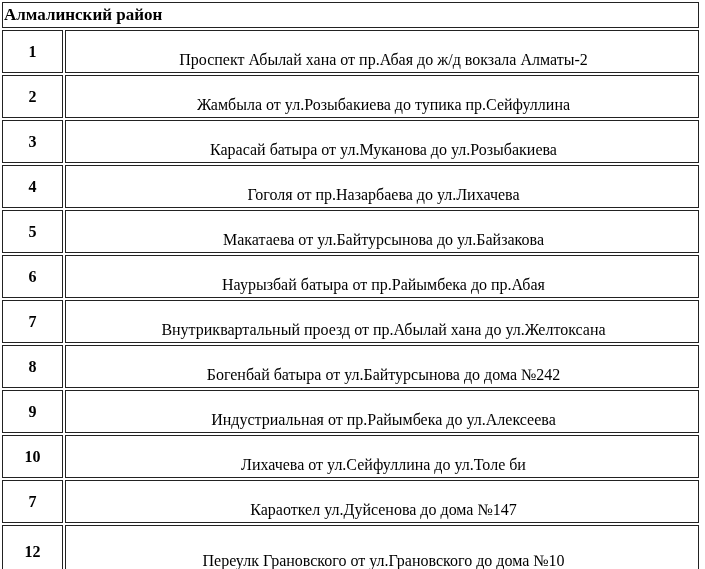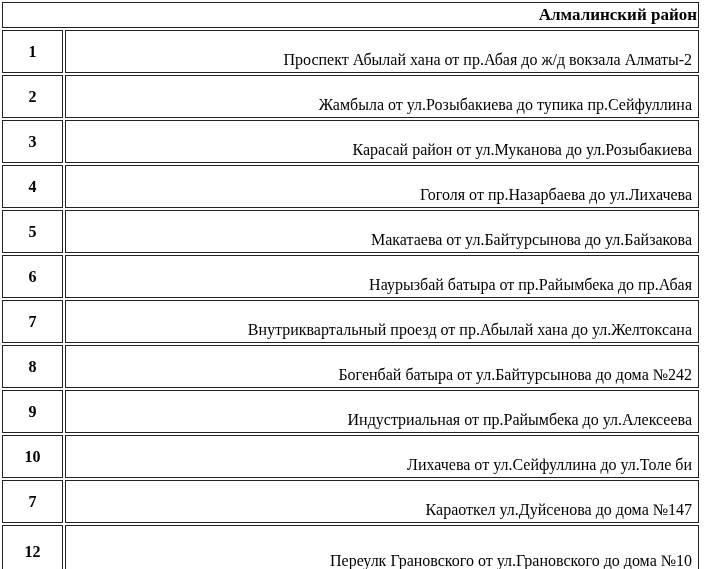--- a/index.html
+++ b/index.html
@@ -23,33 +23,33 @@
     box-sizing: border-box;
     vertical-align: middle;
     background: #ffffff;
     overflow: hidden;
     white-space: nowrap;
   }
   td.hdr {
     height: 26px;
     background: #ffff00;
     border-color: #000000;
-    text-align: right;
+    text-align: left;
     font-weight: bold;
     font-size: 17px;
   }
   td.num {
     text-align: center;
     font-weight: bold;
     font-size: 16px;
   }
   td.desc {
     padding: 17px 6px 0 9px;
     font-size: 16px;
-    text-align: right;
+    text-align: center;
   }
   tr.row td { height: 43px; }
   tr.row.last td { height: 54px; }
   tr.row.cutoff td { height: 40px; }
 </style>
 </head>
 <body>
 
 <div class="root">
   <table class="district">
@@ -65,21 +65,21 @@
       <tr class="row">
         <td class="num">1</td>
         <td class="desc">Проспект Абылай хана от пр.Абая до ж/д вокзала Алматы-2</td>
       </tr>
       <tr class="row">
         <td class="num">2</td>
         <td class="desc">Жамбыла от ул.Розыбакиева до тупика пр.Сейфуллина</td>
       </tr>
       <tr class="row">
         <td class="num">3</td>
-        <td class="desc">Карасай район от ул.Муканова до ул.Розыбакиева</td>
+        <td class="desc">Карасай батыра от ул.Муканова до ул.Розыбакиева</td>
       </tr>
       <tr class="row">
         <td class="num">4</td>
         <td class="desc">Гоголя от пр.Назарбаева до ул.Лихачева</td>
       </tr>
       <tr class="row">
         <td class="num">5</td>
         <td class="desc">Макатаева от ул.Байтурсынова до ул.Байзакова</td>
       </tr>
       <tr class="row">

